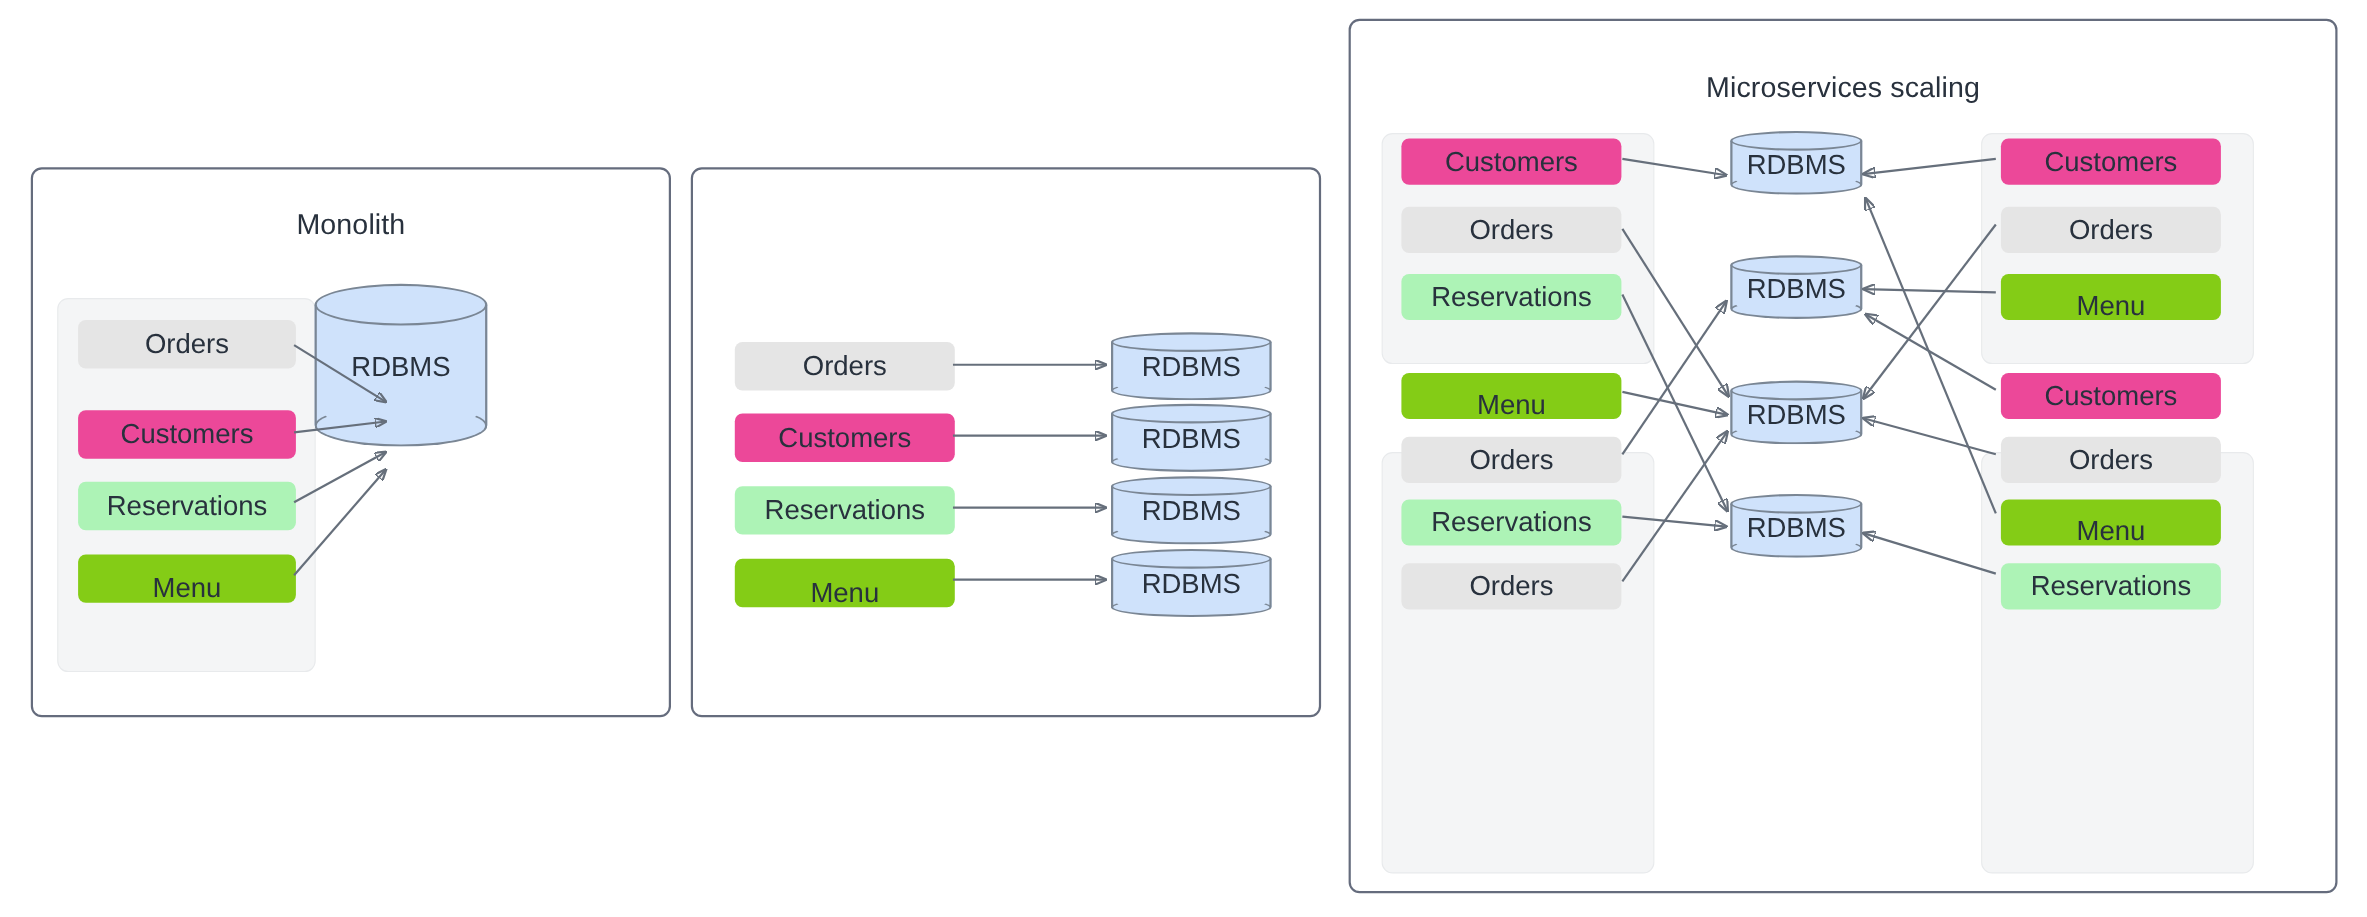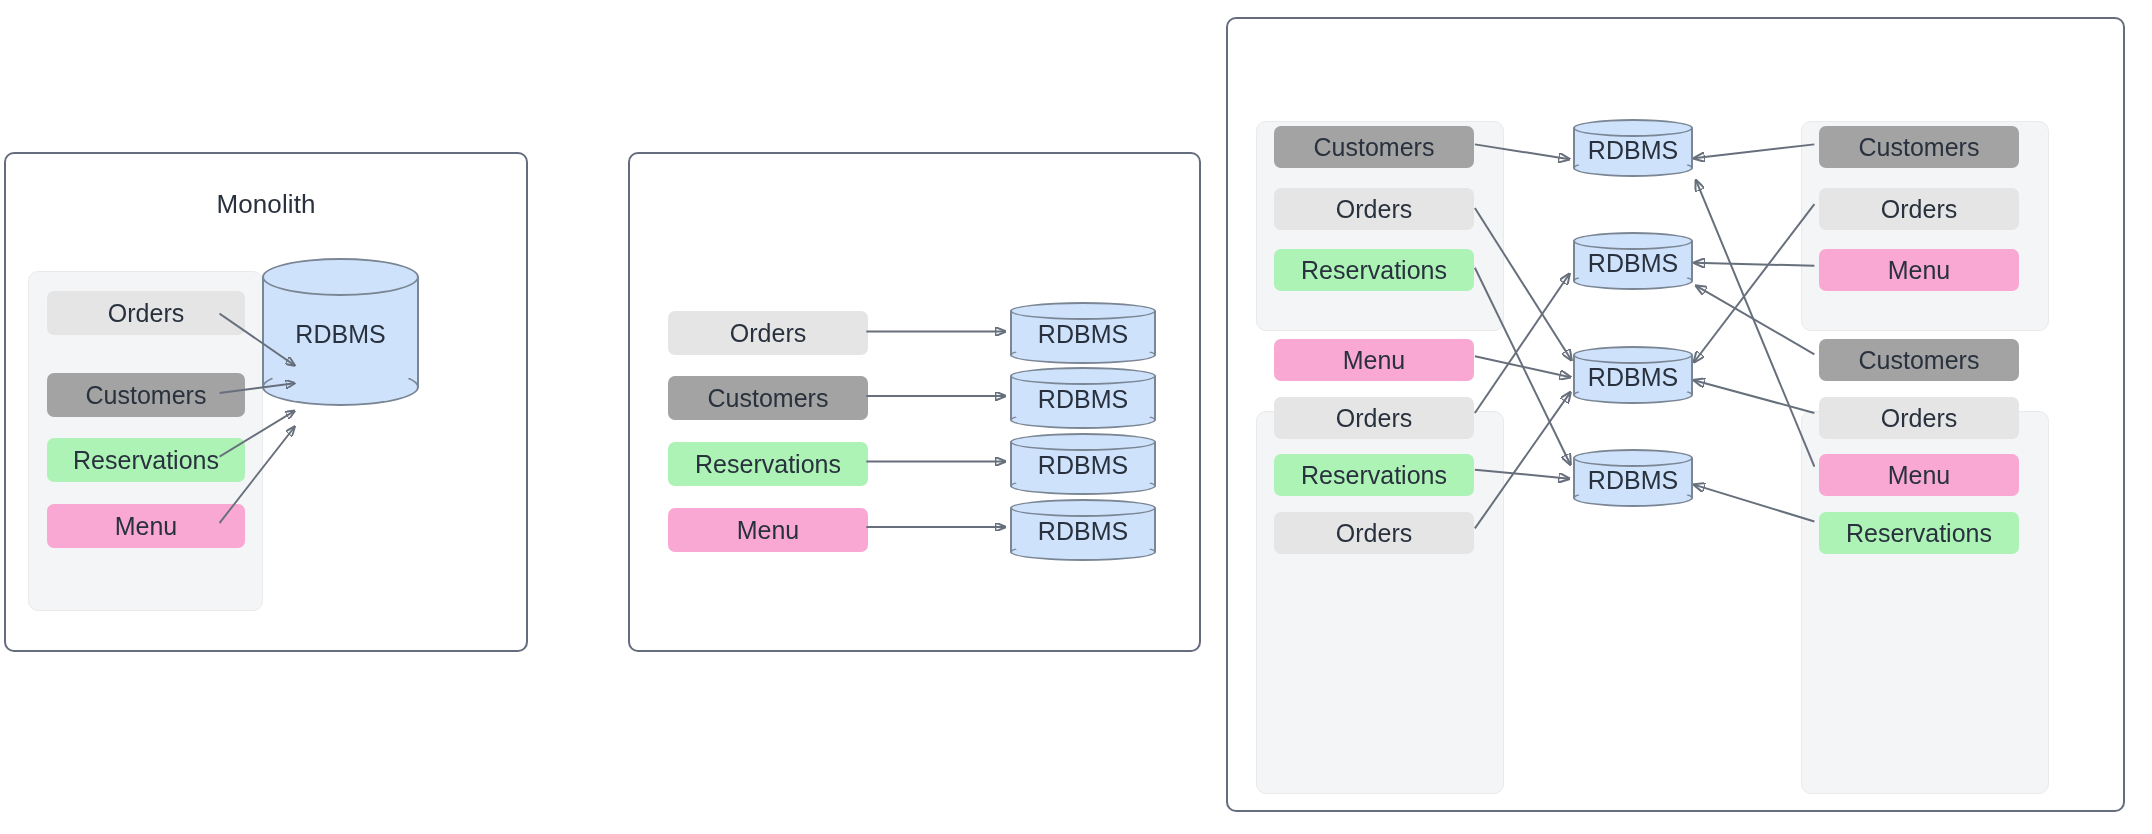--- a/index.html
+++ b/index.html
@@ -56,23 +56,23 @@
     display: flex;
     align-items: center;
     justify-content: center;
     font-size: 25px;
     line-height: 1;
     color: #28313d;
     white-space: nowrap;
     user-select: none;
   }
   .svc.orders       { background: #e5e5e5; }
-  .svc.customers    { background: #a3a3a3; align-items: center; }
+  .svc.customers    { background: #ec4899; align-items: center; }
   .svc.reservations { background: #adf3b6; }
-  .svc.menu         { background: #f9a8d4; }
+  .svc.menu         { background: #84cc16; align-items: flex-end; }
 
   
   .db {
     position: absolute;
     box-sizing: border-box;
   }
   .db .cyl-body {
     position: absolute;
     left: 0;
     width: 100%;
@@ -113,21 +113,21 @@
     stroke: #666f7b;
     stroke-width: 2;
     fill: none;
   }
 </style>
 </head>
 <body>
 
 <div id="canvas">
 
-  <div class="panel" style="left:4px; top:152px; width:524px; height:500px;padding-left:48px;">
+  <div class="panel" style="left:28px; top:152px; width:582px; height:500px;padding-left:48px;">
     <div class="panel-title" style="top:35px;">Monolith</div>
 
     <div class="group" style="left:22px; top:117px; width:235px; height:340px;"></div>
 
     <div class="svc orders" style="left:41px; top:137px; width:198px; height:44px;">
       <span>Orders</span>
     </div>
     <div class="svc customers" style="left:41px; top:219px; width:198px; height:44px;">
       <span>Customers</span>
     </div>
@@ -205,20 +205,21 @@
         </marker>
       </defs>
       <path d="M238,179 L378,179" marker-end="url(#ah2)"></path>
       <path d="M238,244 L378,244" marker-end="url(#ah2)"></path>
       <path d="M238,310 L378,310" marker-end="url(#ah2)"></path>
       <path d="M238,376 L378,376" marker-end="url(#ah2)"></path>
     </svg>
   </div>
 
   <div class="panel" style="left:1226px; top:17px; width:899px; height:795px;">
+    <div class="panel-title" style="top:45px;">Microservices scaling</div>
 
     <div class="group" style="left:28px; top:102px; width:248px; height:210px;"></div>
     <div class="group" style="left:28px; top:392px; width:248px; height:383px;"></div>
     <div class="group" style="left:573px; top:102px; width:248px; height:210px;"></div>
     <div class="group" style="left:573px; top:392px; width:248px; height:383px;"></div>
 
     <div class="svc customers" style="left:46px; top:107px; width:200px; height:42px;">
       <span>Customers</span>
     </div>
     <div class="svc orders" style="left:46px; top:169px; width:200px; height:42px;">

